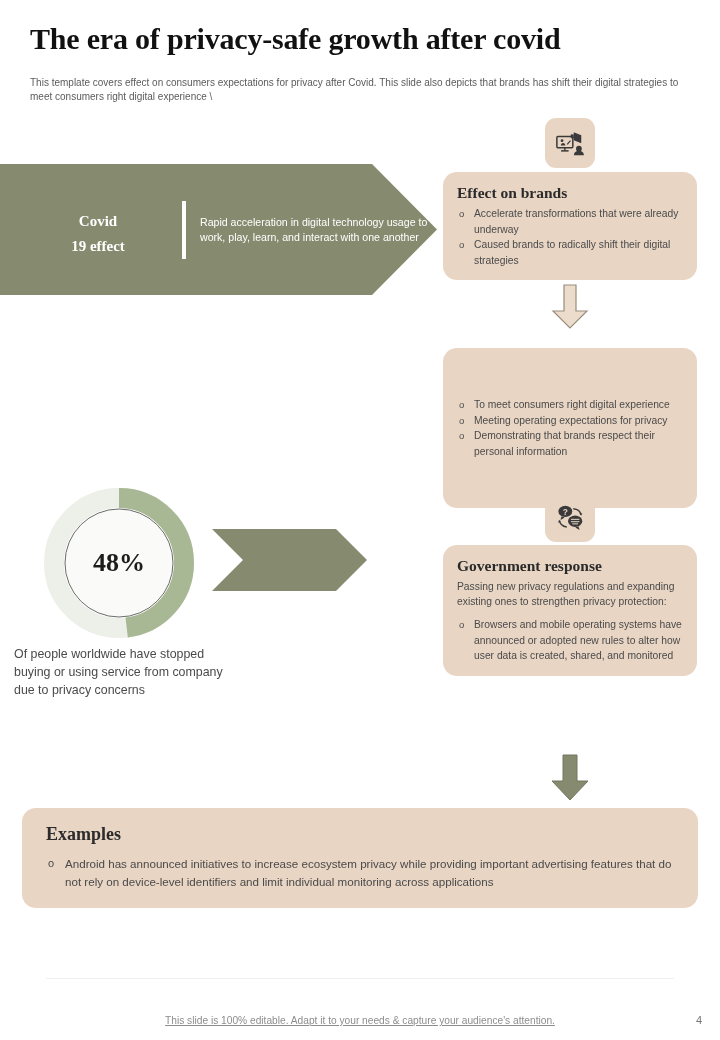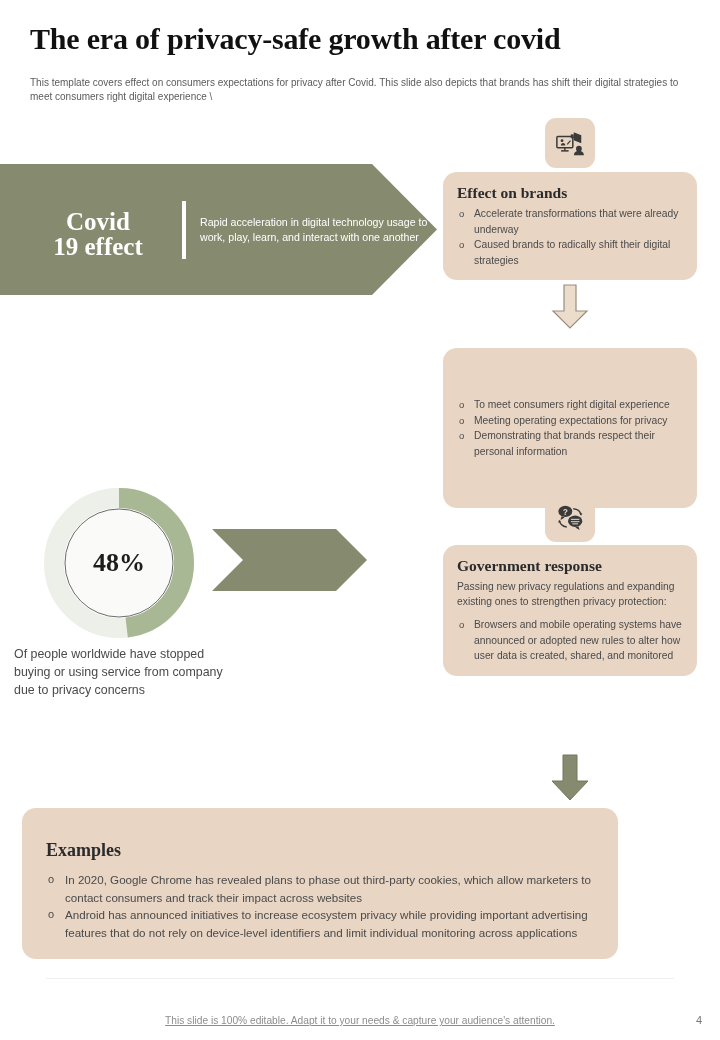--- a/index.html
+++ b/index.html
@@ -45,21 +45,21 @@
     clip-path: polygon(0 0, 372px 0, 437px 50%, 372px 100%, 0 100%);
     display: flex;
     align-items: center;
   }
   .covid-label {
     width: 160px;
     margin-left: 18px;
     text-align: center;
     font-family: "Liberation Serif", serif;
     font-weight: 700;
-    font-size: 25px;
+    font-size: 15px;
     line-height: 25px;
     color: #ffffff;
     margin-top: 8px;
   }
   .covid-divider {
     width: 4px;
     height: 58px;
     background: #ffffff;
     margin: 0 14px 0 4px;
   }
@@ -103,21 +103,21 @@
     content: "o";
     position: absolute;
     left: 2px; top: 0;
     font-size: 9.5px;
     color: #4a4a4a;
   }
 
   #card-effect  { left: 443px; top: 172px;  width: 254px; }
   #card-meet    { left: 443px; top: 348px;  width: 254px; height: 160px; display:flex; align-items:center;}
   #card-gov     { left: 443px; top: 545px;  width: 254px; }
-  #card-examples{ left: 22px;  top: 808px;  width: 596px; padding: 32px 24px 18px 24px; }
+  #card-examples{ left: 22px;  top: 808px;  width: 676px; padding: 16px 24px 18px 24px; }
 
   #card-examples .card-title { font-size: 18px; margin-bottom: 10px; }
   #card-examples ul.bullets li {
     font-size: 11.6px;
     line-height: 17.5px;
     padding-left: 19px;
   }
   #card-examples ul.bullets li::before { font-size: 11px; }
 
   
@@ -282,21 +282,20 @@
     </svg>
     <div class="donut-value">48%</div>
   </div>
   <div class="donut-caption">Of people worldwide have stopped buying or using service from company due to privacy concerns</div>
 
   <div class="chevron"></div>
 
   <div class="card" id="card-examples">
     <div class="card-title">Examples</div>
     <ul class="bullets">
-      <li>In 2020, Google Chrome has revealed plans to phase out third-party cookies, which allow marketers to contact consumers and track their impact across websites</li>
       <li>Android has announced initiatives to increase ecosystem privacy while providing important advertising features that do not rely on device-level identifiers and limit individual monitoring across applications</li>
     </ul>
   </div>
 
   <div class="footer-rule"></div>
   <div class="footer-text">This slide is 100% editable. Adapt it to your needs &amp; capture your audience's attention.</div>
   <div class="page-number">4</div>
 
 </div>
 

